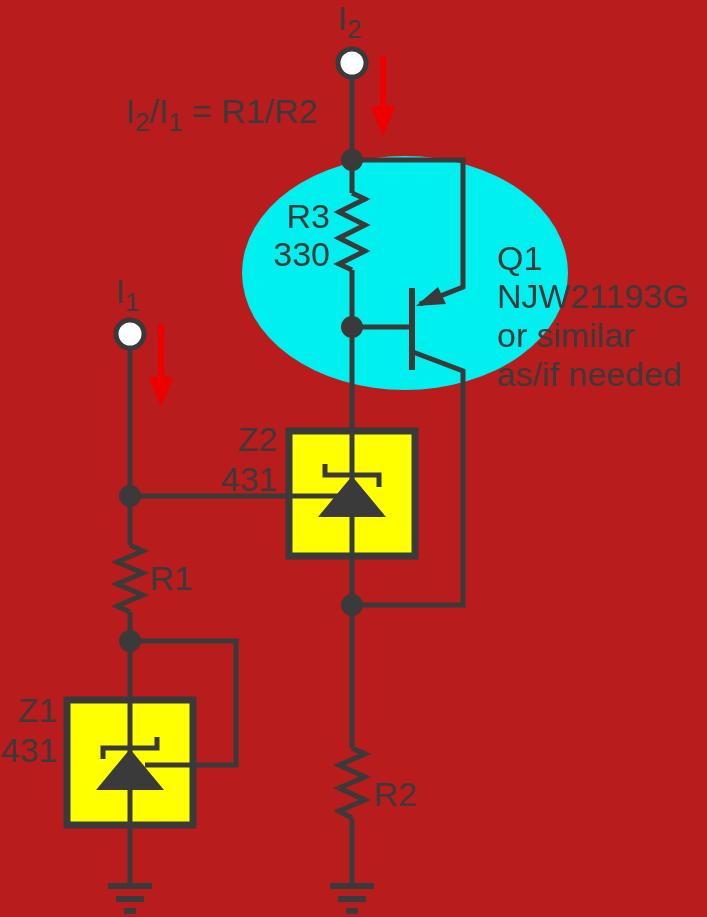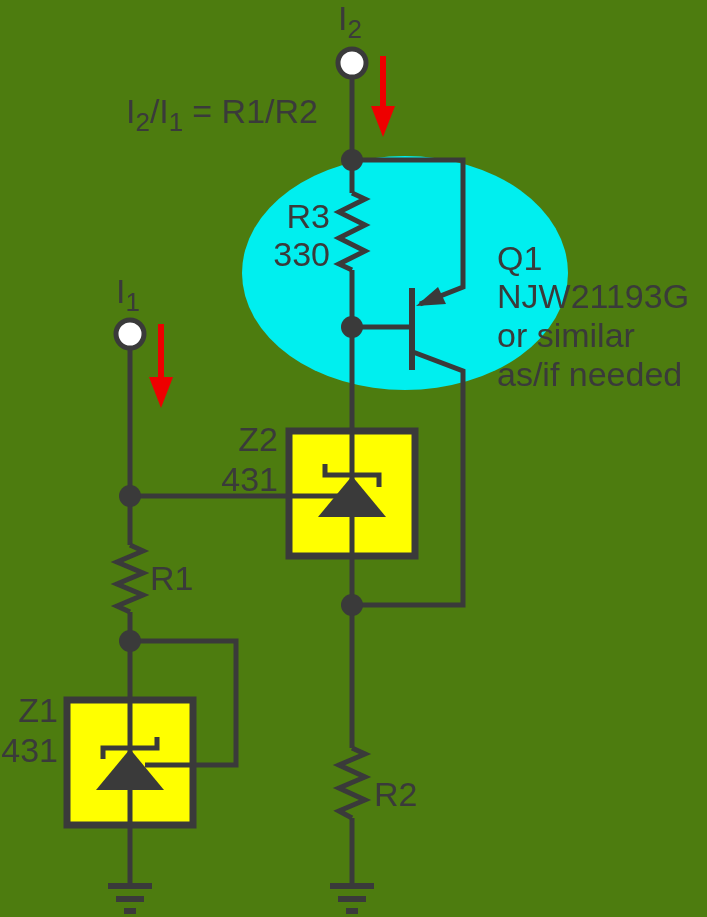--- a/index.html
+++ b/index.html
@@ -1,16 +1,16 @@
 <!DOCTYPE html>
 <html><head>
 <meta charset="utf-8">
 <style>
   html, body { margin: 0; padding: 0; background: #ffffff; }
-  .canvas { width: 707px; height: 917px; position: relative; background: #4d7c0f; }
+  .canvas { width: 707px; height: 917px; position: relative; background: #b91c1c; }
   svg { display: block; }
   text {
     font-family: "Liberation Sans", "DejaVu Sans", sans-serif;
     font-size: 34px;
     fill: #3a3a3a;
   }
   .sub { font-size: 26px; }
   .end { text-anchor: end; }
   .wire { stroke: #3a3a3a; stroke-width: 5; fill: none; }
   .thick { stroke: #3a3a3a; stroke-width: 6; fill: none; }

